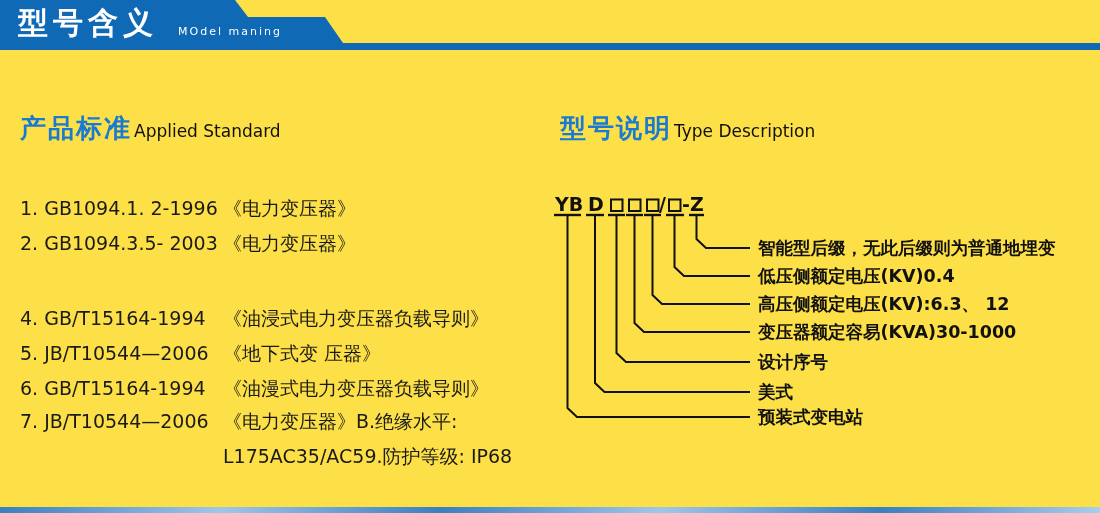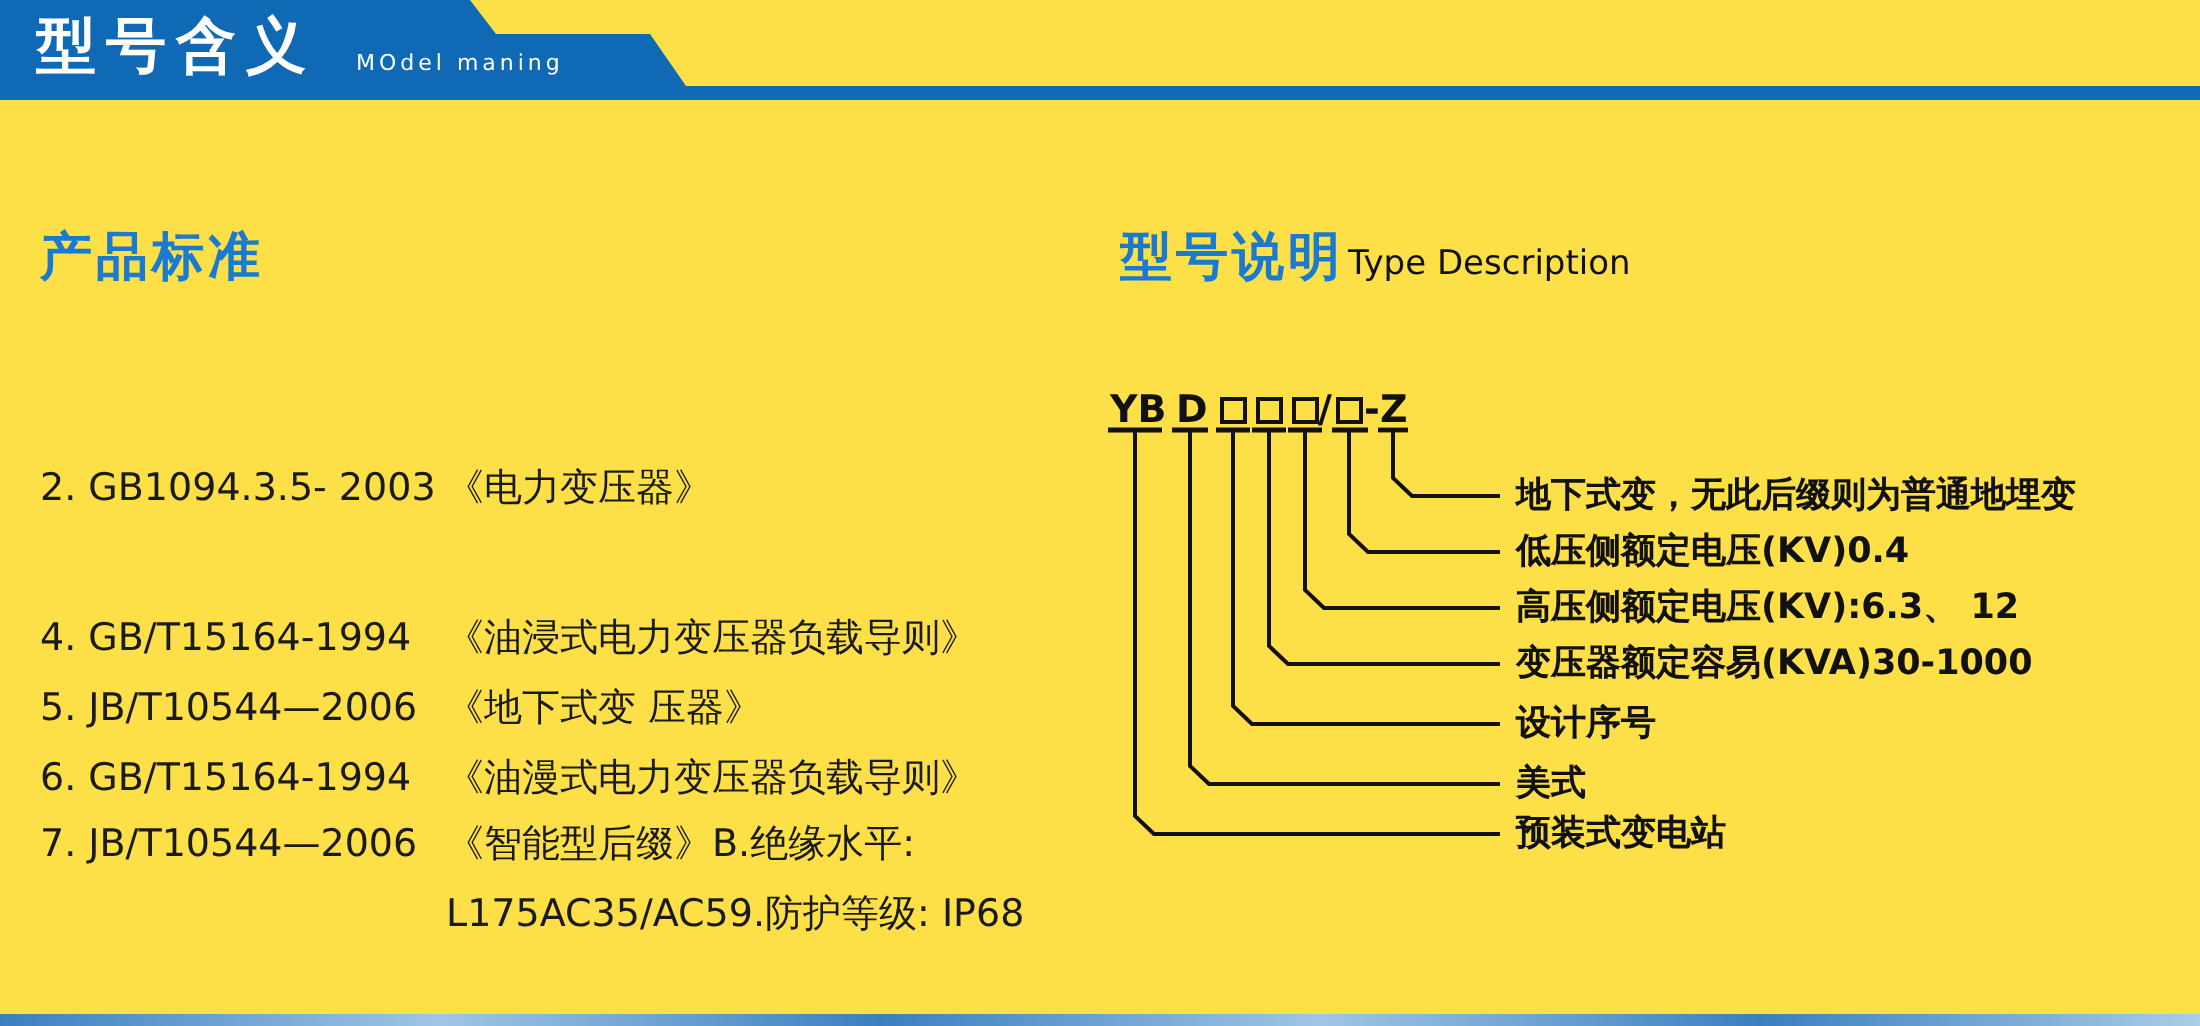--- a/index.html
+++ b/index.html
@@ -46,41 +46,45 @@
 
 <div class="page">
 
   <div class="header-bar">
     <span class="header-title">型号含义</span>
     <span class="header-subtitle">MOdel maning</span>
   </div>
 
   <div class="sec-heading heading-left">
     <span class="cn">产品标准</span>
+    <span class="en">Applied Standard</span>
   </div>
 
   <div class="sec-heading heading-right">
     <span class="cn">型号说明</span>
     <span class="en">Type Description</span>
   </div>
 
+  <div class="std-row" style="top:196px">
+    <span class="std-code">1. GB1094.1. 2-1996</span><span class="std-title">《电力变压器》</span>
+  </div>
   <div class="std-row" style="top:231px">
     <span class="std-code">2. GB1094.3.5- 2003</span><span class="std-title">《电力变压器》</span>
   </div>
   <div class="std-row" style="top:306px">
     <span class="std-code">4. GB/T15164-1994</span><span class="std-title">《油浸式电力变压器负载导则》</span>
   </div>
   <div class="std-row" style="top:341px">
     <span class="std-code">5. JB/T10544—2006</span><span class="std-title">《地下式变 压器》</span>
   </div>
   <div class="std-row" style="top:376px">
     <span class="std-code">6. GB/T15164-1994</span><span class="std-title">《油漫式电力变压器负载导则》</span>
   </div>
   <div class="std-row" style="top:409px">
-    <span class="std-code">7. JB/T10544—2006</span><span class="std-title">《智能型后缀》B.绝缘水平:</span>
+    <span class="std-code">7. JB/T10544—2006</span><span class="std-title">《电力变压器》B.绝缘水平:</span>
   </div>
   <div class="std-row" style="top:444px">
     <span class="std-code"></span><span class="std-title">L175AC35/AC59.防护等级: IP68</span>
   </div>
 
   <svg class="diagram-svg" width="220" height="260" viewBox="0 0 220 260">
 
     <text class="code-text" x="5" y="31">YB</text>
     <text class="code-text" x="38" y="31">D</text>
     <text class="code-text" x="109" y="31">/</text>
@@ -106,21 +110,21 @@
       <polyline points="146.5,36 146.5,59 156,68 200,68"></polyline>
       <polyline points="124.5,36 124.5,87 134,96 200,96"></polyline>
       <polyline points="102.5,36 102.5,115 112,124 200,124"></polyline>
       <polyline points="84.5,36 84.5,143 94,152 200,152"></polyline>
       <polyline points="66.5,36 66.5,173 76,182 200,182"></polyline>
       <polyline points="45,36 45,203 54.5,212 200,212"></polyline>
       <polyline points="17.5,36 17.5,228 27,237 200,237"></polyline>
     </g>
   </svg>
 
-  <div class="diag-label" style="top:238px">地下式变，无此后缀则为普通地埋变</div>
+  <div class="diag-label" style="top:238px">智能型后缀，无此后缀则为普通地埋变</div>
   <div class="diag-label" style="top:266px">低压侧额定电压(KV)0.4</div>
   <div class="diag-label" style="top:294px">高压侧额定电压(KV):6.3、 12</div>
   <div class="diag-label" style="top:322px">变压器额定容易(KVA)30-1000</div>
   <div class="diag-label" style="top:352px">设计序号</div>
   <div class="diag-label" style="top:382px">美式</div>
   <div class="diag-label" style="top:407px">预装式变电站</div>
 
   <div class="footer-bar"></div>
 
 </div>

